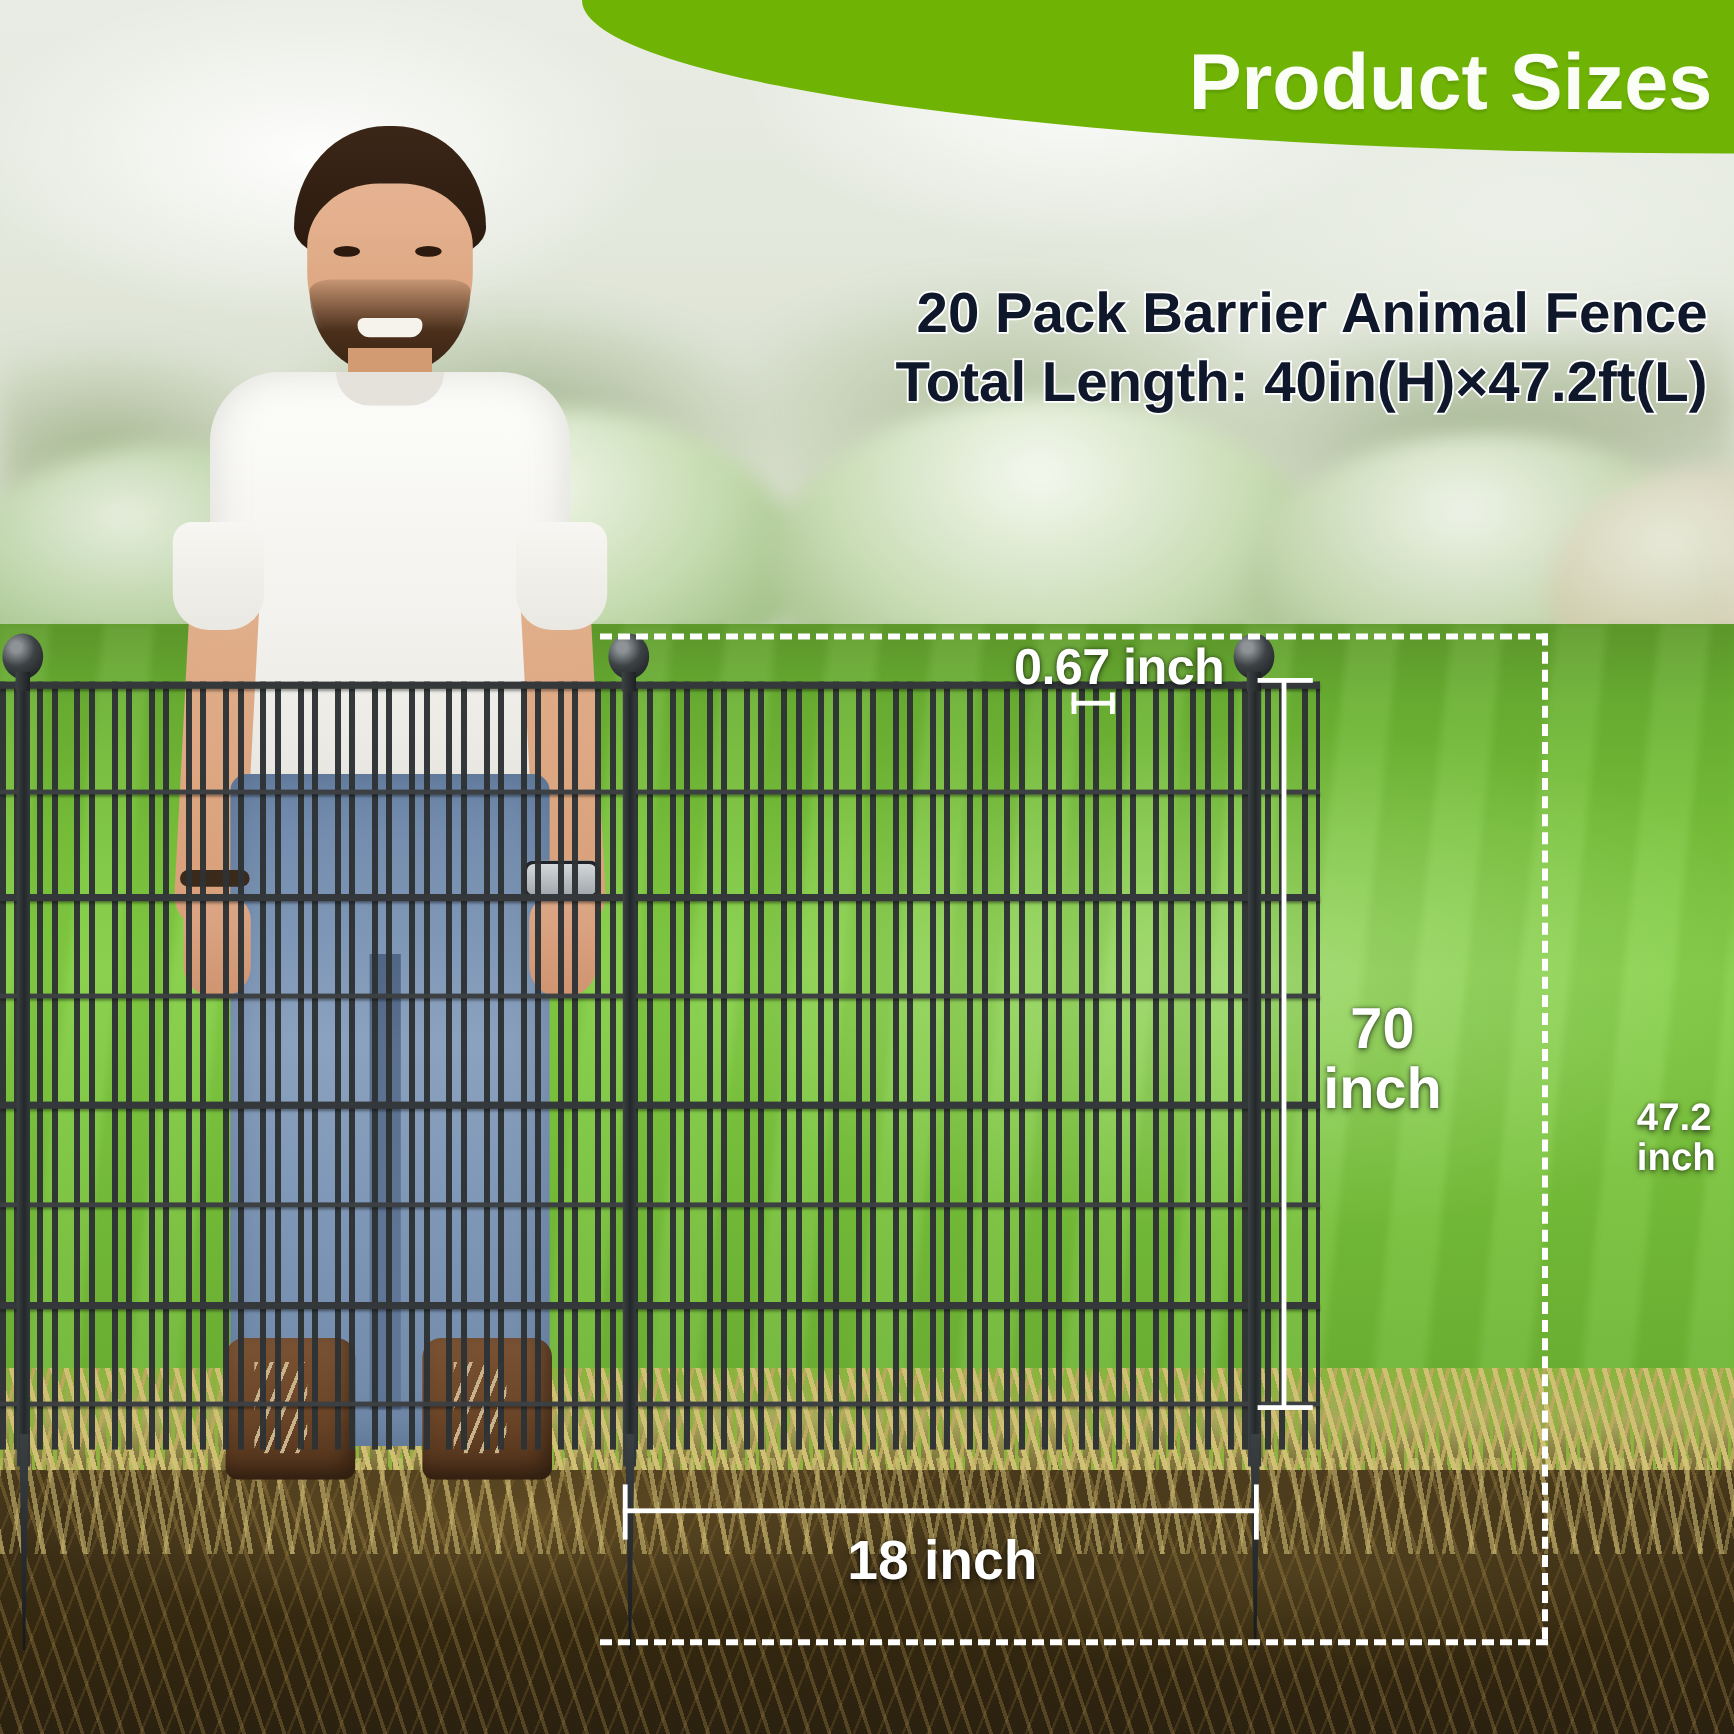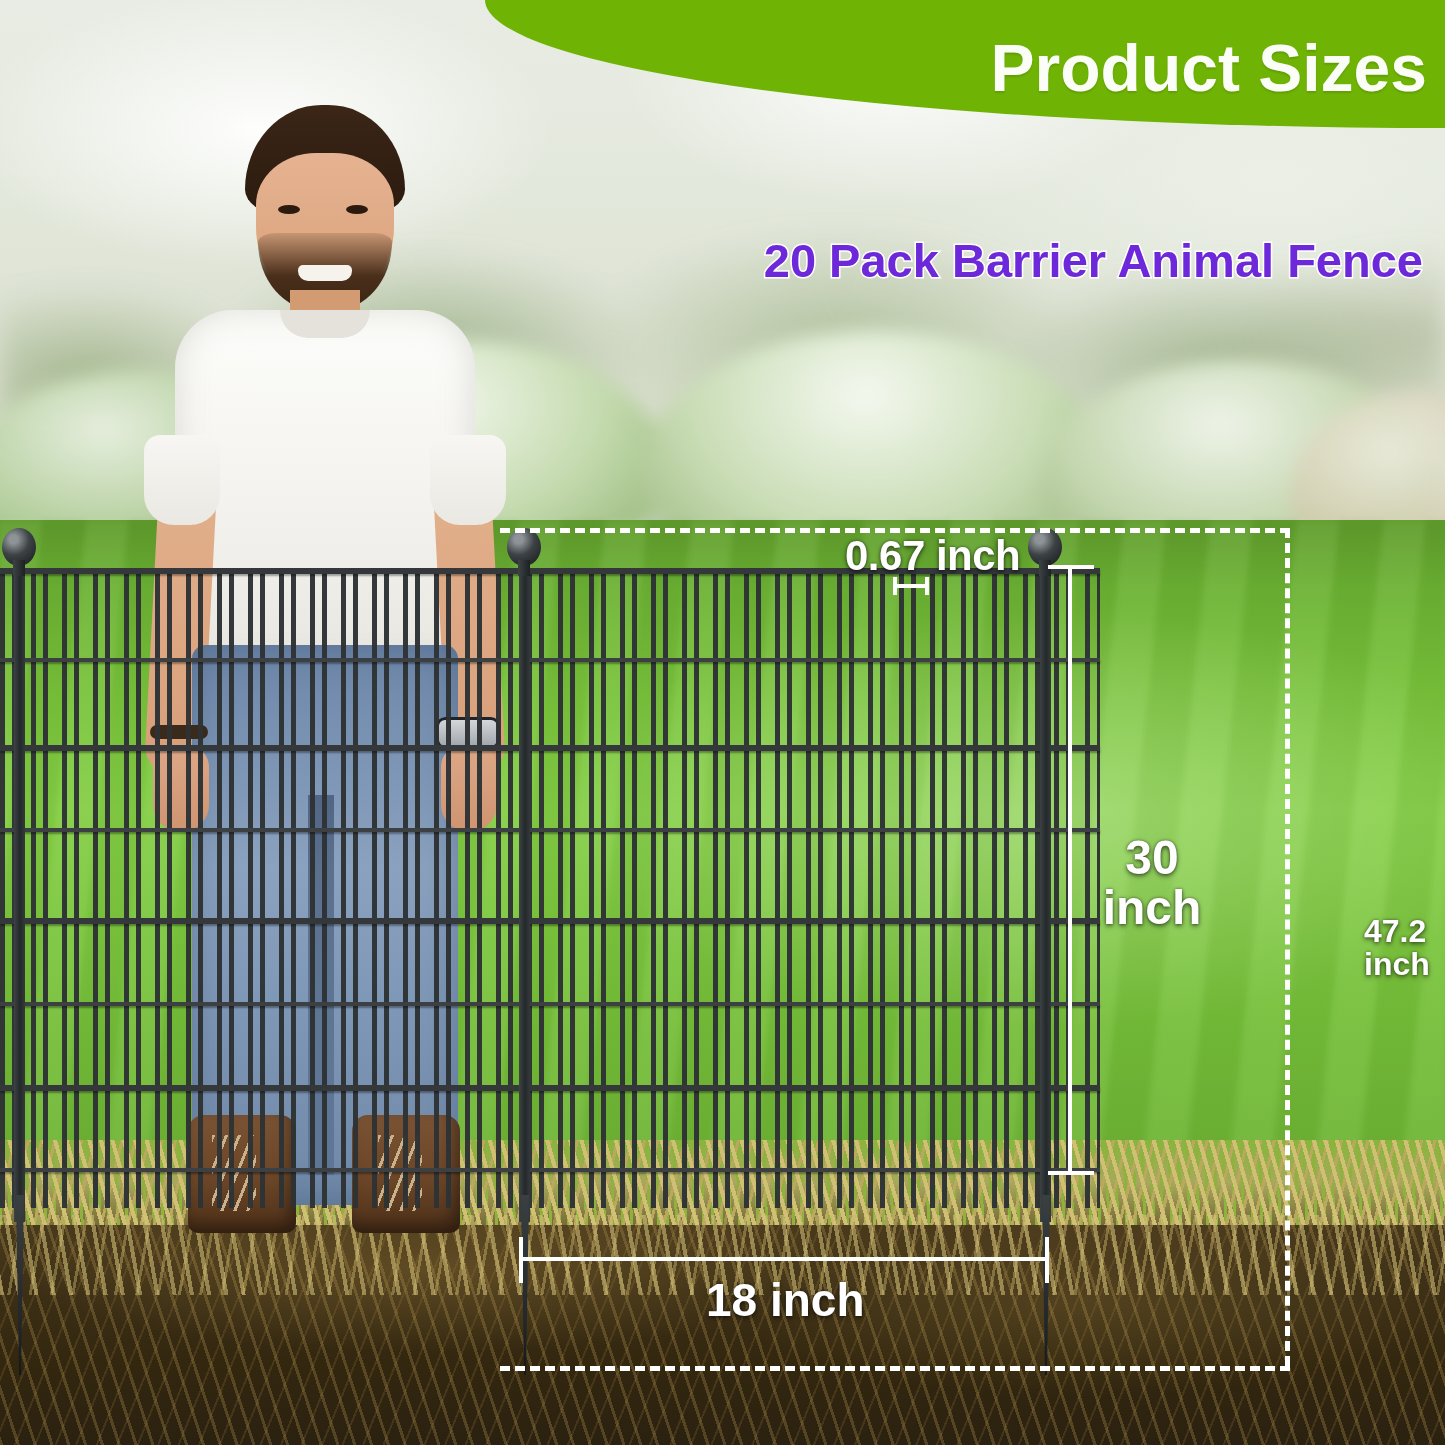--- a/index.html
+++ b/index.html
@@ -191,21 +191,21 @@
   .banner-title{
     position:absolute;right:18px;top:30px;
     color:#fbfdf7;font-size:66px;font-weight:bold;
     font-family:"Liberation Sans",sans-serif;letter-spacing:0px;
     text-shadow:0 2px 2px rgba(0,0,0,.12);
   }
   .subtitle{
     position:absolute;right:22px;top:232px;width:860px;text-align:right;
     font-family:"Liberation Sans",sans-serif;
     font-size:47px;font-weight:bold;line-height:1.22;
-    color:#6d28d9;
+    color:#0f172a;
     -webkit-text-stroke:3px #ffffff;
     paint-order:stroke fill;
     text-shadow:0 0 2px rgba(255,255,255,.9);
   }
   .subtitle .l2{display:block;}
 </style>
 </head>
 <body>
 
 <div id="stage">
@@ -282,35 +282,36 @@
   <div class="dim-label" id="label-145">0.67 inch</div>
   <div class="tick-145">
     <i class="a"></i>
     <i class="b"></i>
   </div>
 
   <div class="solid-v" style="left:1068px;top:565px;height:610px"></div>
   <div class="cap-h" style="left:1048px;top:565px;width:46px"></div>
   <div class="cap-h" style="left:1048px;top:1171px;width:46px"></div>
   <div class="dim-label" id="label-40">
-    <span>30</span><br>
+    <span>70</span><br>
     <span>inch</span>
   </div>
 
   <div class="dim-label" id="label-472">
     <span>47.2</span><br>
     <span>inch</span>
   </div>
 
   <div class="solid-h" style="left:519px;top:1257px;width:530px"></div>
   <div class="cap-v" style="left:519px;top:1237px;height:46px"></div>
   <div class="cap-v" style="left:1045px;top:1237px;height:46px"></div>
   <div class="dim-label" id="label-29">18 inch</div>
 
   <div class="banner">
     <div class="banner-title">Product Sizes</div>
   </div>
 
   <div class="subtitle">
     <span class="l1">20 Pack Barrier Animal Fence</span>
+    <span class="l2">Total Length: 40in(H)×47.2ft(L)</span>
   </div>
 
 </div>
 
 </body></html>

